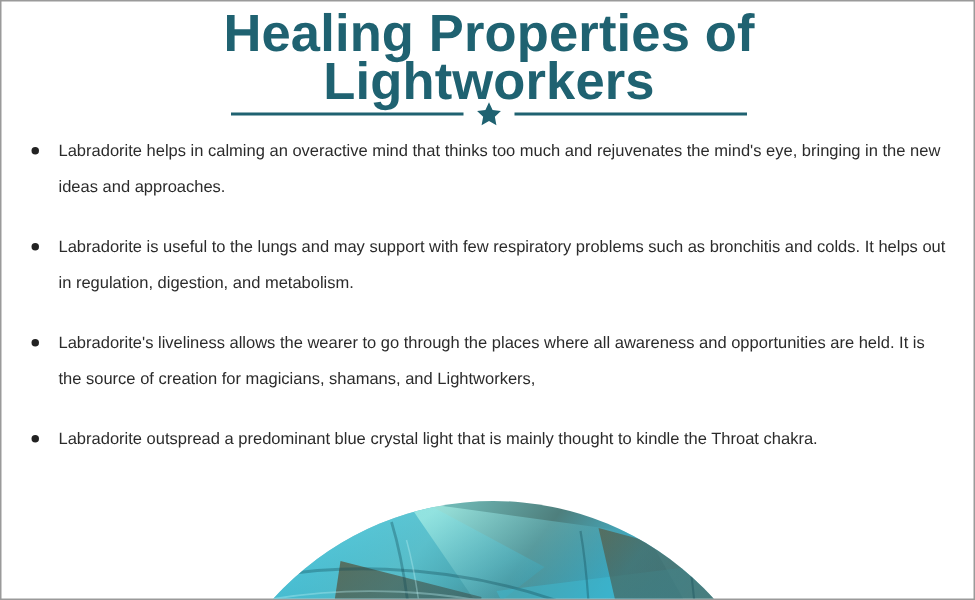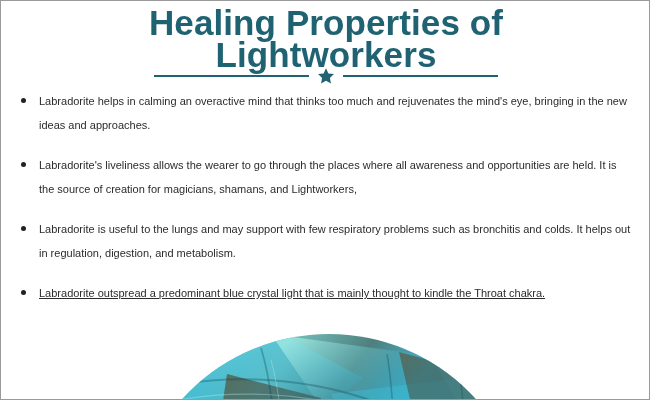--- a/index.html
+++ b/index.html
@@ -78,21 +78,21 @@
   .bullet-item {
     position: relative;
     padding-left: 38px;
     padding-right: 18px;
     margin-bottom: 16px;
     font-size: 11px;
     line-height: 24px;
     color: #2b2b2b;
     font-family: "Liberation Sans", sans-serif;
   }
-  .bullet-item:last-child { margin-bottom: 0; text-decoration: underline; }
+  .bullet-item:last-child { margin-bottom: 0; }
   .bullet-dot {
     position: absolute;
     left: 20px;
     top: 9px;
     width: 5px;
     height: 5px;
     border-radius: 50%;
     background: #222222;
   }
   .bullet-text {
@@ -131,25 +131,25 @@
     <span class="divider-rule"></span>
   </div>
 
   <ul class="body-list">
     <li class="bullet-item">
       <span class="bullet-dot"></span>
       <span class="bullet-text">Labradorite helps in calming an overactive mind that thinks too much and rejuvenates the mind's eye, bringing in the new ideas and approaches.</span>
     </li>
     <li class="bullet-item">
       <span class="bullet-dot"></span>
+      <span class="bullet-text">Labradorite is useful to the lungs and may support with few respiratory problems such as bronchitis and colds. It helps out in regulation, digestion, and metabolism.</span>
+    </li>
+    <li class="bullet-item">
+      <span class="bullet-dot"></span>
       <span class="bullet-text">Labradorite's liveliness allows the wearer to go through the places where all awareness and opportunities are held. It is the source of creation for magicians, shamans, and Lightworkers,</span>
-    </li>
-    <li class="bullet-item">
-      <span class="bullet-dot"></span>
-      <span class="bullet-text">Labradorite is useful to the lungs and may support with few respiratory problems such as bronchitis and colds. It helps out in regulation, digestion, and metabolism.</span>
     </li>
     <li class="bullet-item">
       <span class="bullet-dot"></span>
       <span class="bullet-text">Labradorite outspread a predominant blue crystal light that is mainly thought to kindle the Throat chakra.</span>
     </li>
   </ul>
 
   <div class="stone-wrap">
     <svg width="396" height="396" viewBox="0 0 396 396" aria-hidden="true">
       <defs>

